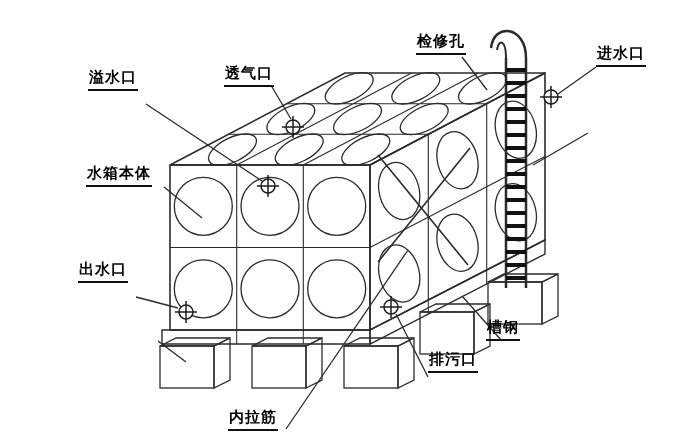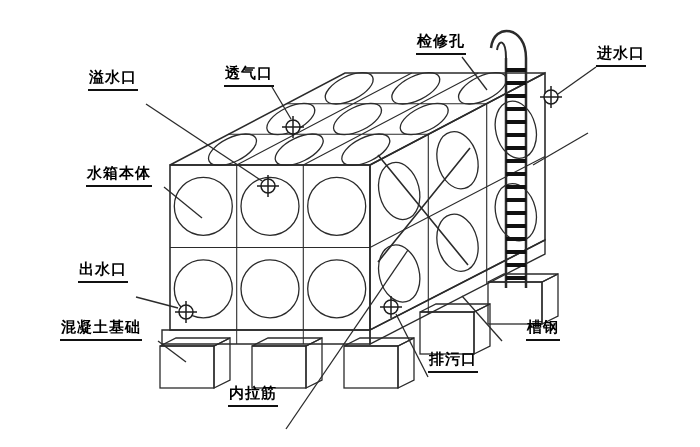--- a/index.html
+++ b/index.html
@@ -9,23 +9,23 @@
   .lbl{position:absolute;font-size:15px;font-weight:bold;color:#000;letter-spacing:1px;
        border-bottom:2px solid #111;padding:0 1px 2px 1px;line-height:19px;white-space:nowrap;}
   .lbl-overflow{left:88px;top:68px}
   .lbl-vent{left:224px;top:64px}
   .lbl-inspection{left:416px;top:32px}
   .lbl-inlet{left:596px;top:44px}
   .lbl-ladder{left:588px;top:110px}
   .lbl-tankbody{left:86px;top:164px}
   .lbl-outlet{left:78px;top:260px}
   .lbl-foundation{left:60px;top:318px}
-  .lbl-channel{left:526px;top:318px}
+  .lbl-channel{left:486px;top:318px}
   .lbl-drain{left:428px;top:350px}
-  .lbl-tierod{left:228px;top:384px}
+  .lbl-tierod{left:228px;top:408px}
   .ln{stroke:#2b2b2b;fill:none}
 </style>
 </head>
 <body>
 
 <div class="canvas">
 
   <svg width="700" height="447" viewBox="0 0 700 447">
 
     <g>
@@ -149,18 +149,17 @@
       <line x1="286" y1="429" x2="408" y2="250"></line>
     </g>
   </svg>
 
   <div class="lbl lbl-overflow">溢水口</div>
   <div class="lbl lbl-vent">透气口</div>
   <div class="lbl lbl-inspection">检修孔</div>
   <div class="lbl lbl-inlet">进水口</div>
   <div class="lbl lbl-tankbody">水箱本体</div>
   <div class="lbl lbl-outlet">出水口</div>
-  <div class="lbl lbl-foundation">混凝土基础</div>
   <div class="lbl lbl-channel">槽钢</div>
   <div class="lbl lbl-drain">排污口</div>
   <div class="lbl lbl-tierod">内拉筋</div>
 
 </div>
 
 </body></html>

